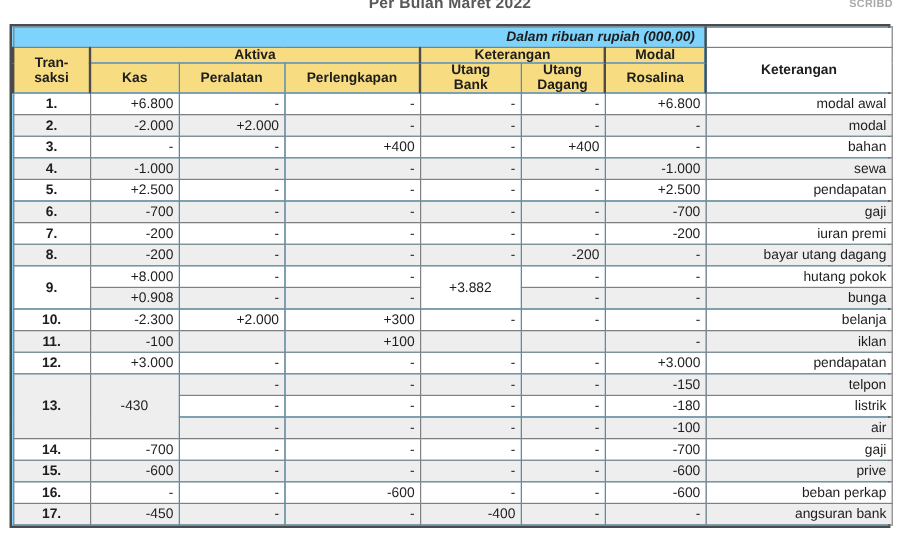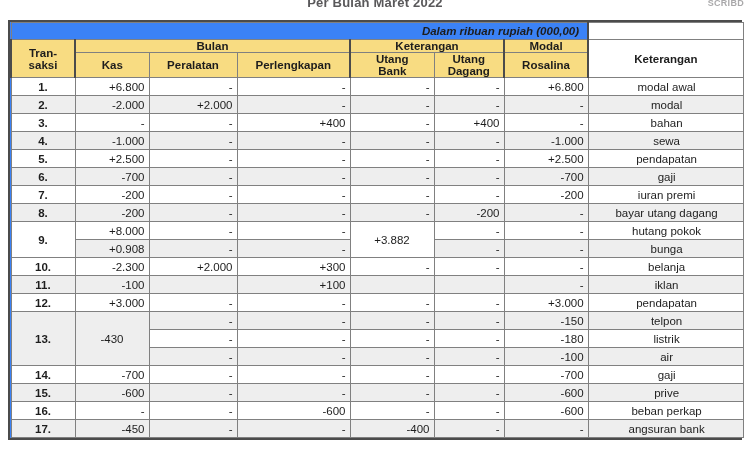--- a/index.html
+++ b/index.html
@@ -46,21 +46,21 @@
     white-space: nowrap;
     opacity: .85;
   }
 
   
   .sheet {
     position: absolute;
     left: 8px; top: 20px;
     width: 734px;
     border: 2px solid #4b4b4b;
-    background: #3b82f6;
+    background: #7dd3fc;
   }
   table.grid {
     width: 100%;
     border-collapse: collapse;
     table-layout: fixed;
   }
   table.grid td, table.grid th {
     border: 1px solid #808080;
     padding: 0 4px;
     font-size: 11.5px;
@@ -115,21 +115,21 @@
     font-size: 11.5px;
     color: #1b1b1b;
   }
   td.trans {
     text-align: center;
     height: 18px;
     font-weight: 600;
     border-right: 2px solid #4b4b4b;
   }
   td.desc {
-    text-align: center;
+    text-align: right;
     border-left: 2px solid #4b4b4b;
     color: #1b1b1b;
     font-size: 12px;
     padding-left: 6px !important;
     margin-top: 20px;
   }
   td.kasend { border-right: 1px solid #808080; }
   td.modal { border-right: 2px solid #4b4b4b; }
   tr.alt td { background: #eeeeee; }
   tr.plain td { background: #ffffff; }
@@ -162,21 +162,21 @@
         <tr class="unitrow">
           <td class="unit-cap" colspan="7">Dalam ribuan rupiah (000,00)</td>
           <td class="unit-blank"></td>
         </tr>
 
         <tr>
           <th class="hd thick-l thick-r" rowspan="2">
             <span>Tran-</span><br>
             <span>saksi</span>
           </th>
-          <th class="hd" colspan="3">Bulan</th>
+          <th class="hd" colspan="3">Aktiva</th>
           <th class="hd thick-l" colspan="2">Keterangan</th>
           <th class="hd thick-l thick-r">Modal</th>
           <th class="ket" rowspan="2">Keterangan</th>
         </tr>
 
         <tr>
           <th class="hd">Kas</th>
           <th class="hd">Peralatan</th>
           <th class="hd">Perlengkapan</th>
           <th class="hd thick-l">

